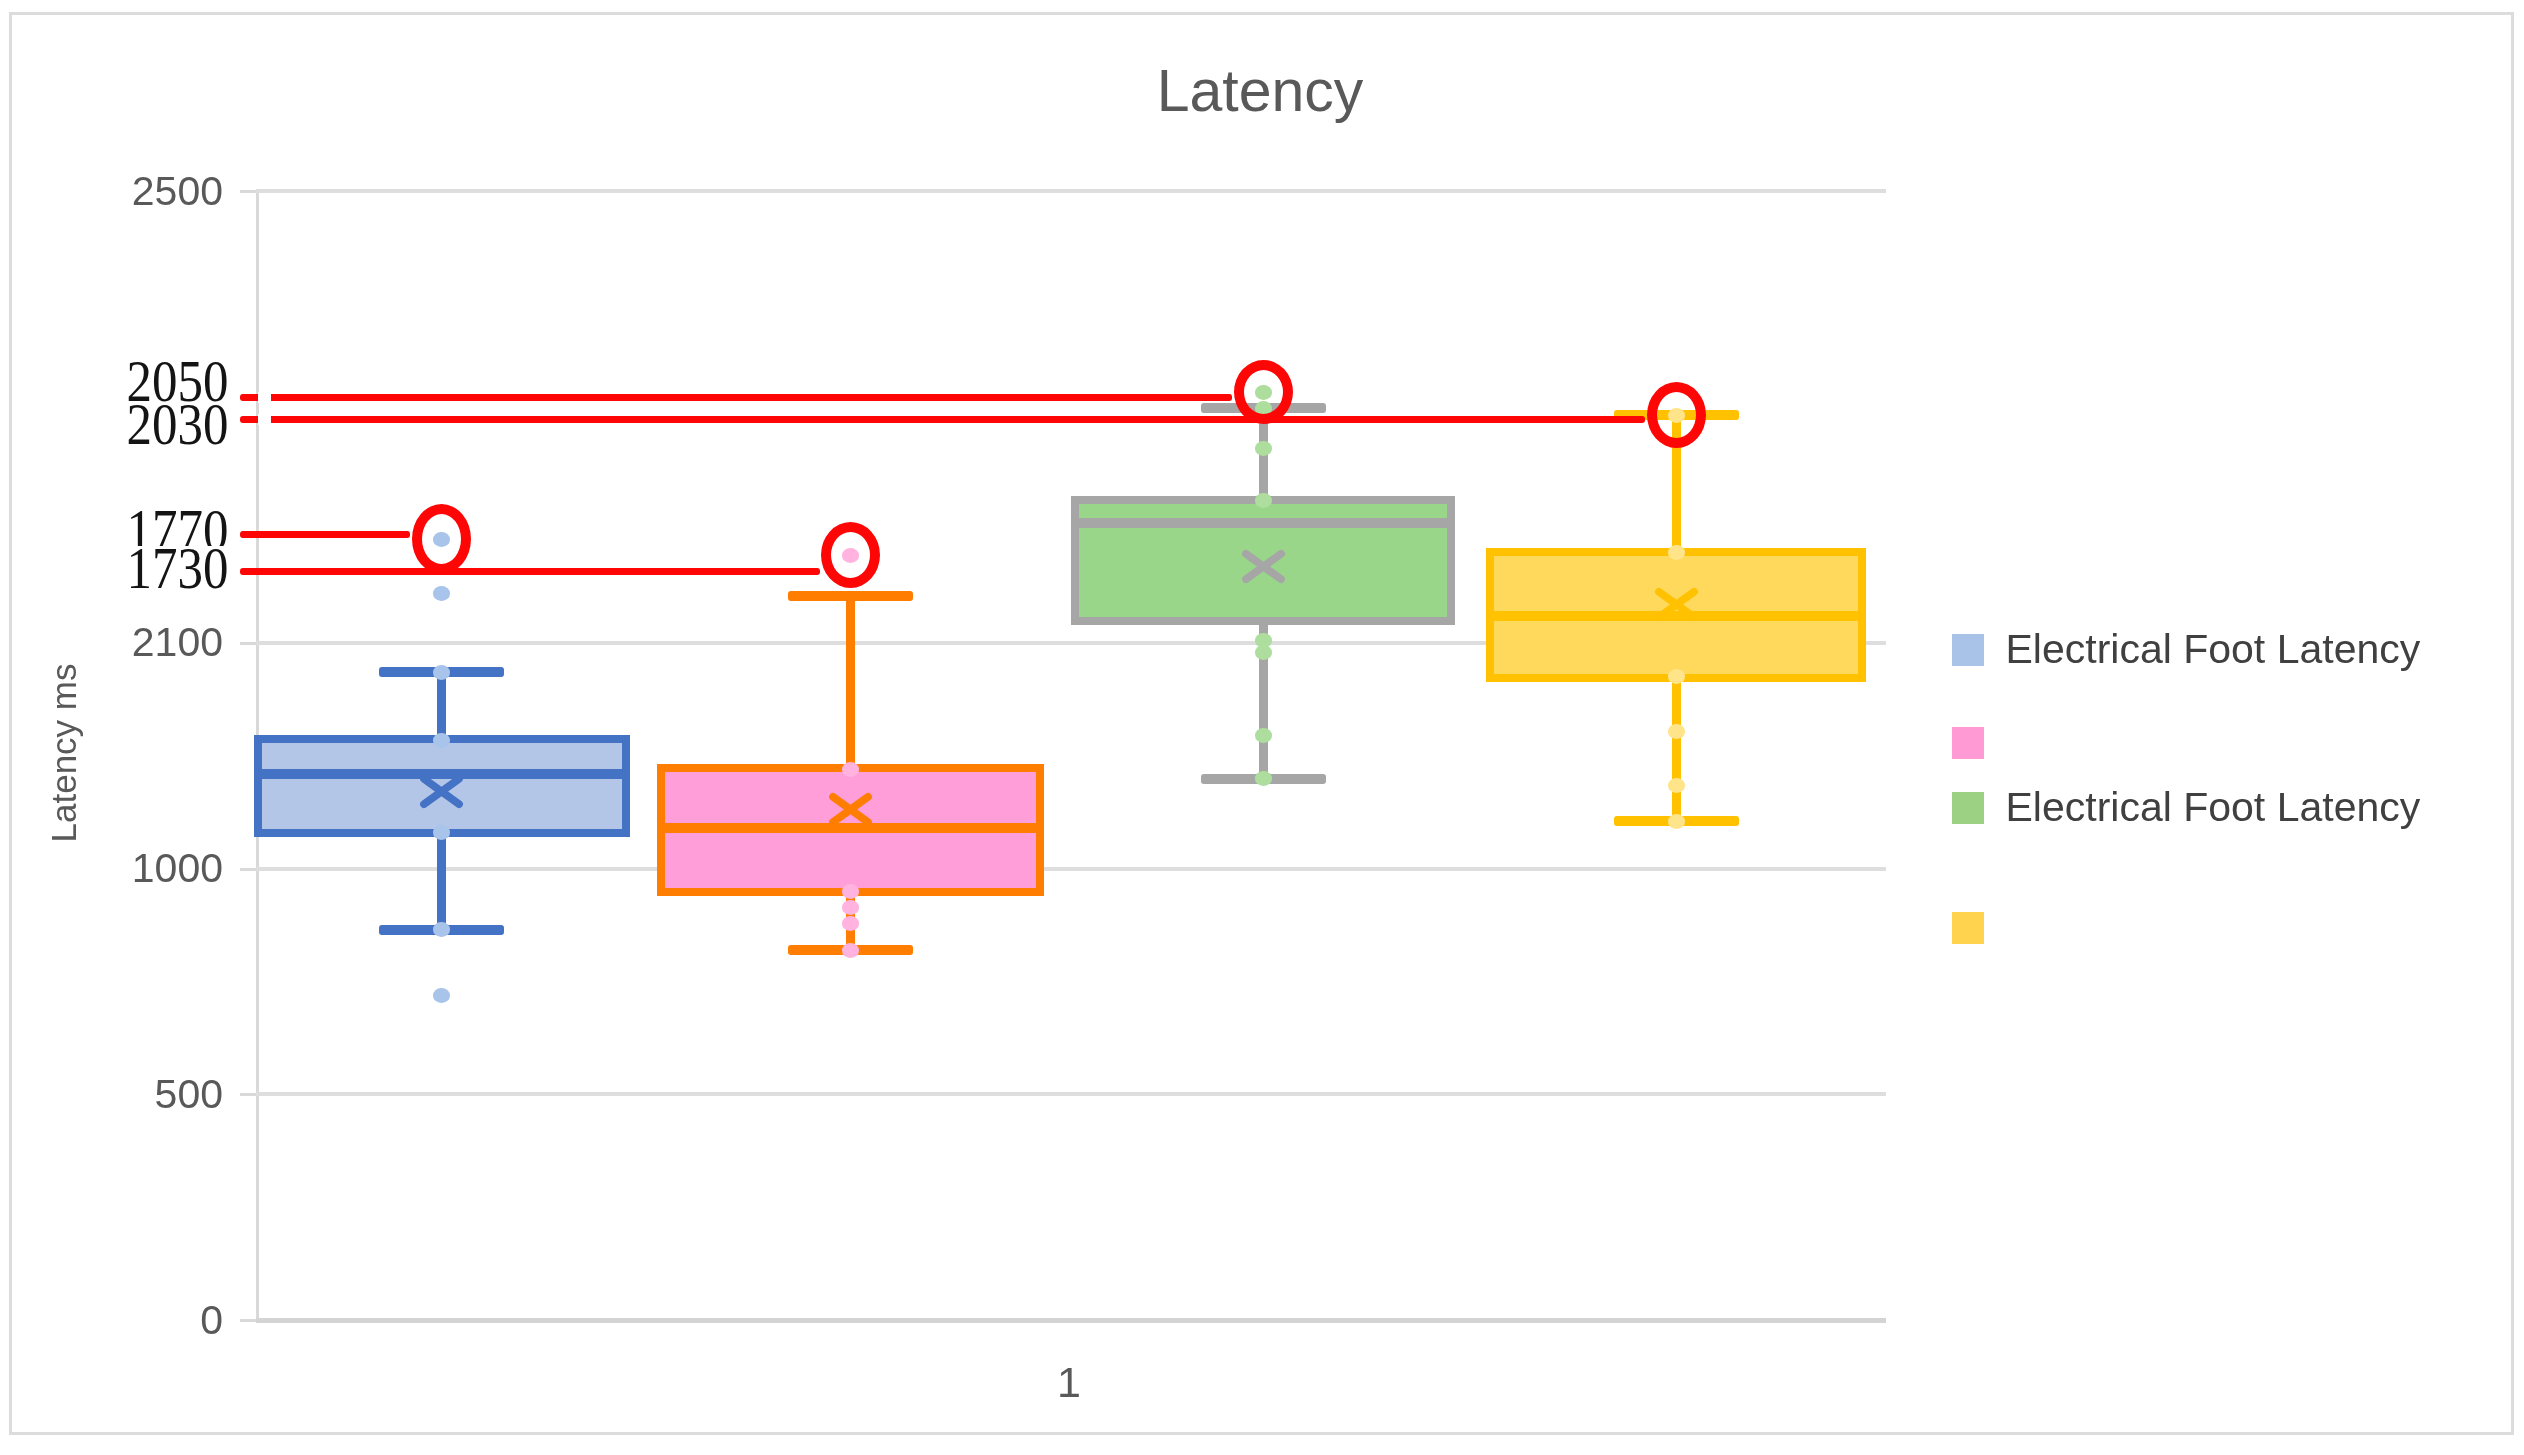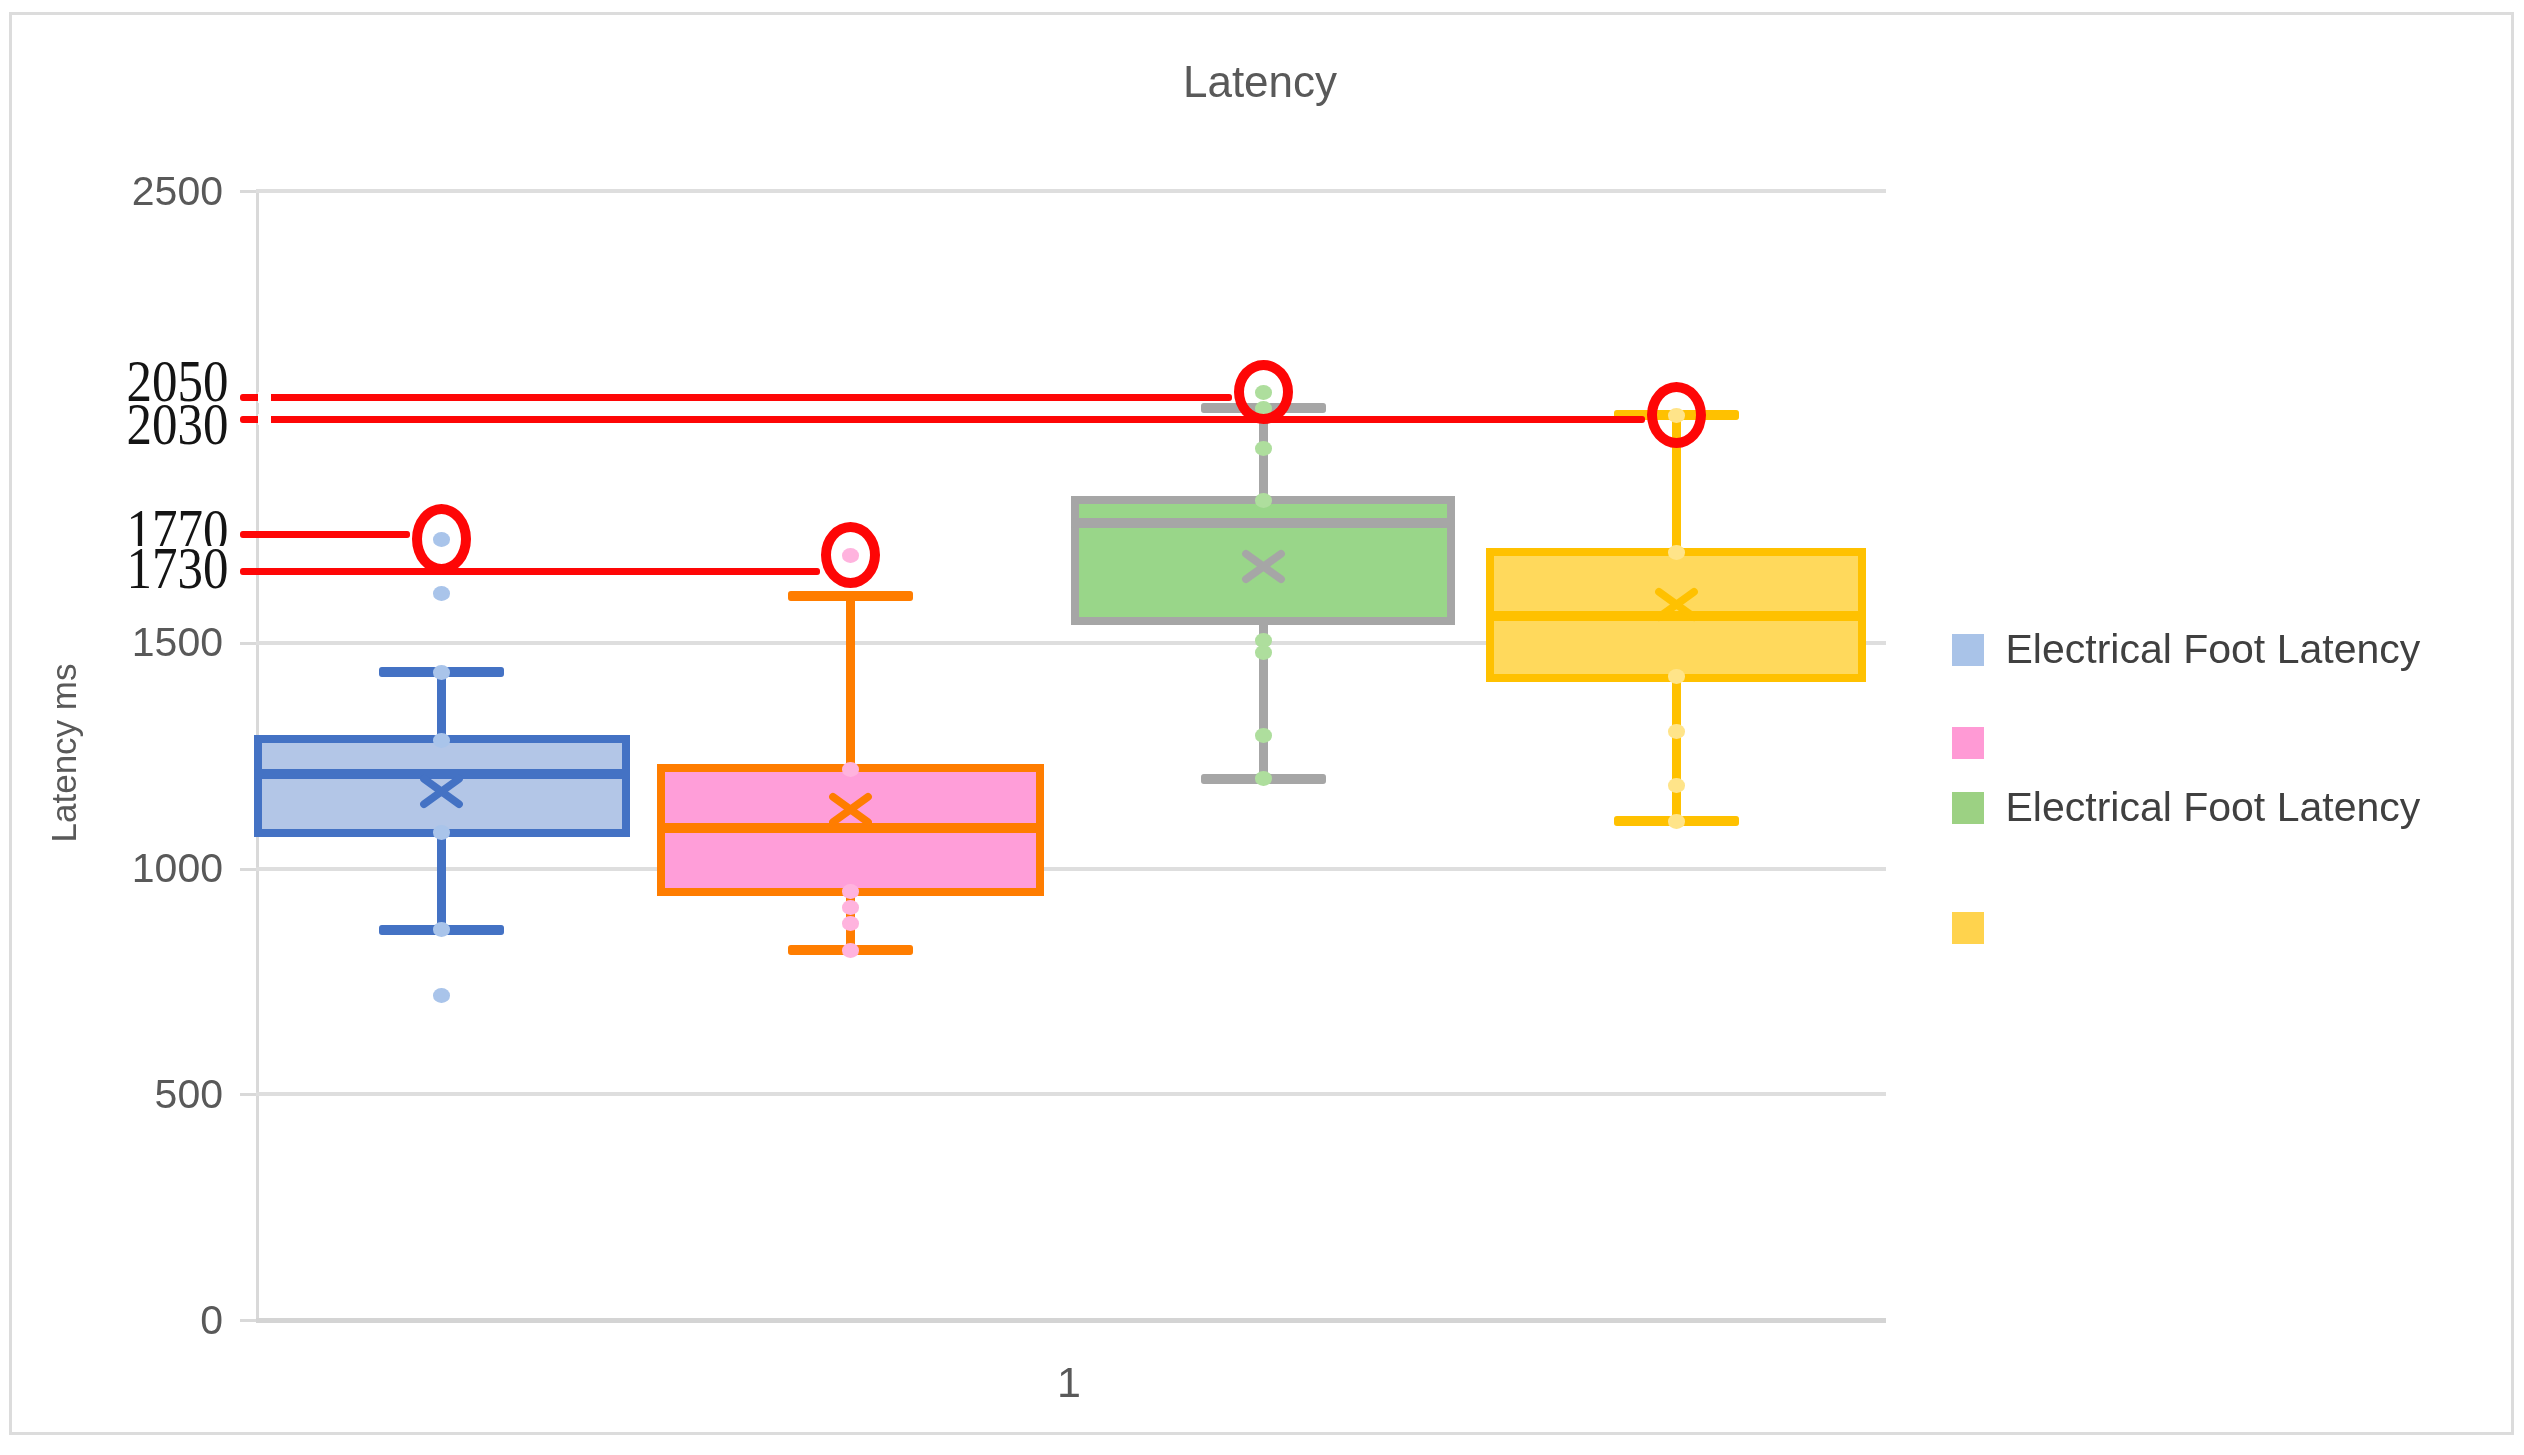--- a/index.html
+++ b/index.html
@@ -1,21 +1,21 @@
 <!DOCTYPE html>
 <html><head>
 <meta charset="utf-8">
 <style>
   html,body{margin:0;padding:0;background:#ffffff;}
   .canvas{position:relative;width:2525px;height:1456px;background:#fff;
           font-family:"Liberation Sans",sans-serif;overflow:hidden;}
   .frame{position:absolute;left:8.8px;top:11.7px;width:2499px;height:1417px;
          border:3.9px solid #dcdcdc;}
   .chart-title{position:absolute;left:870px;top:57px;width:780px;text-align:center;
-               font-size:44px;color:#595959;}
+               font-size:59px;color:#595959;}
   .y-title{position:absolute;left:64px;top:753px;
            transform:translate(-50%,-50%) rotate(-90deg);
            font-size:35px;color:#595959;white-space:nowrap;}
   .x-label{position:absolute;left:996px;top:1358px;width:146px;text-align:center;
            font-size:43px;color:#595959;}
   .axis-left{position:absolute;left:256px;top:191px;width:2.9px;height:1132px;background:#d9d9d9;}
   .gridline{position:absolute;left:256px;width:1630px;height:3.9px;background:#dedede;}
   .gridline.zero{background:#d4d4d4;height:4.9px;}
   .tick-mark{position:absolute;left:240px;width:15.6px;height:2.9px;background:#d9d9d9;}
   .tick-label{position:absolute;left:57px;width:166px;text-align:right;
@@ -50,21 +50,21 @@
   <div class="y-title">Latency ms</div>
 
   <div class="axis-left"></div>
 
   <div id="axis-layer">
       <div class="gridline" style="top: 189px;"></div>
       <div class="tick-mark" style="top: 190px;"></div>
       <div class="tick-label" style="top: 166px;">2500</div>
       <div class="gridline" style="top: 641px;"></div>
       <div class="tick-mark" style="top: 642px;"></div>
-      <div class="tick-label" style="top: 617px;">1500</div>
+      <div class="tick-label" style="top: 617px;">2100</div>
       <div class="gridline" style="top: 867px;"></div>
       <div class="tick-mark" style="top: 868px;"></div>
       <div class="tick-label" style="top: 843px;">1000</div>
       <div class="gridline" style="top: 1092px;"></div>
       <div class="tick-mark" style="top: 1093px;"></div>
       <div class="tick-label" style="top: 1069px;">500</div>
       <div class="gridline zero" style="top: 1318px;"></div>
       <div class="tick-mark" style="top: 1319px;"></div>
       <div class="tick-label" style="top: 1295px;">0</div>
     </div>

